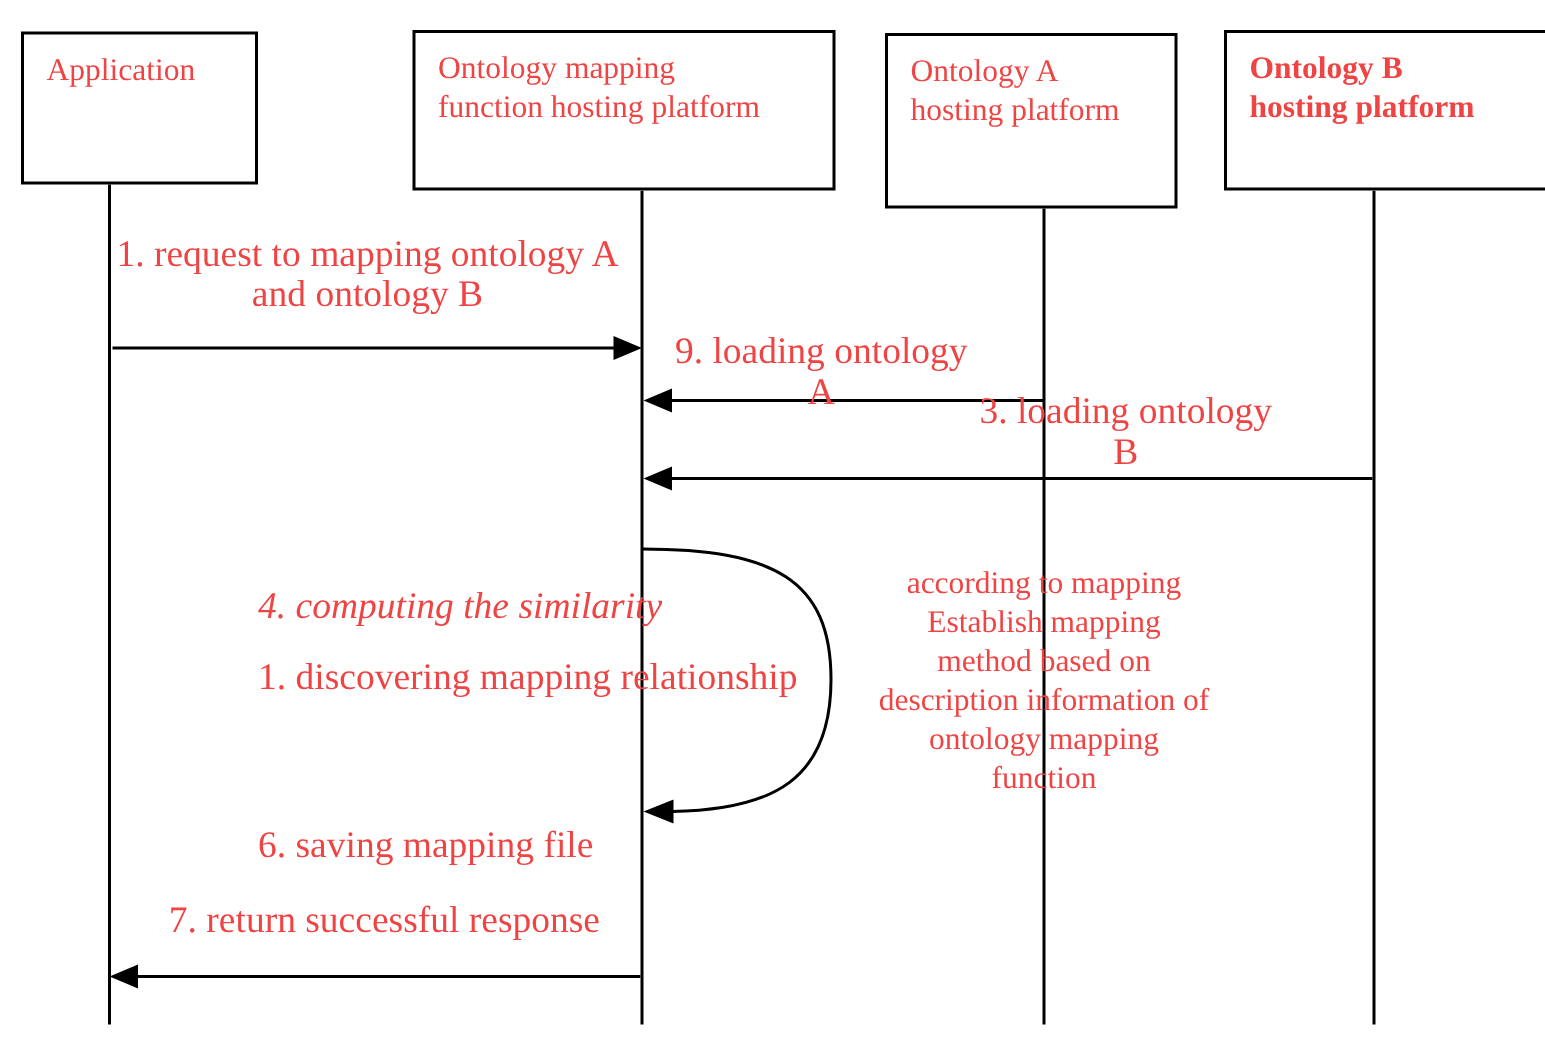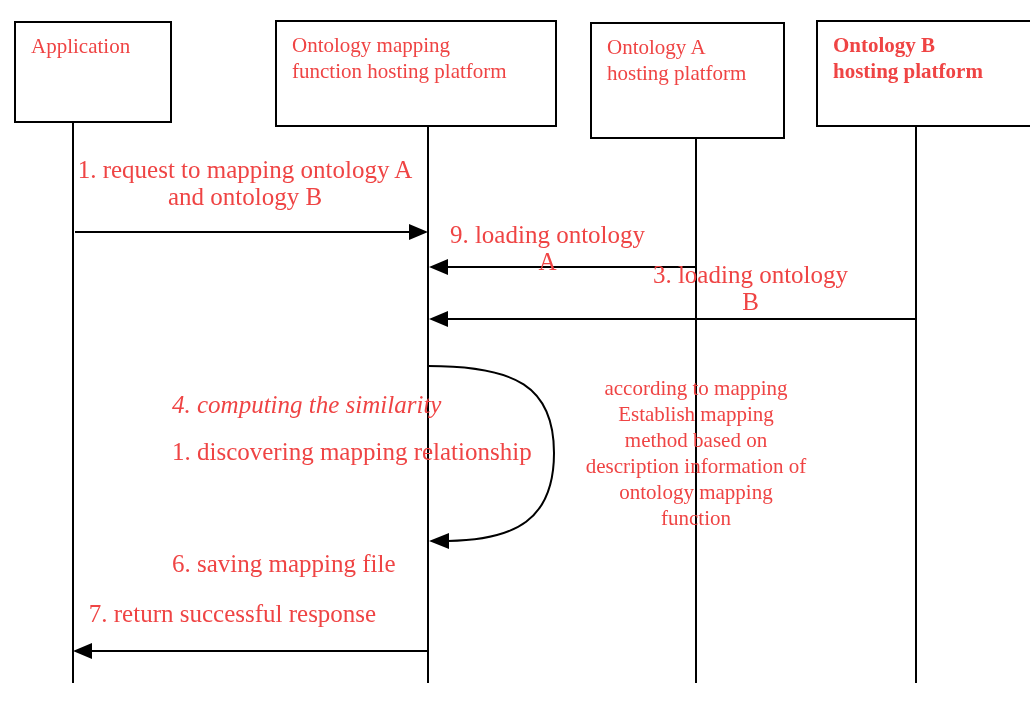--- a/index.html
+++ b/index.html
@@ -114,21 +114,21 @@
   </div>
 
   <div class="label" style="left:172px; top:438px;">
     <span class="ln">1. discovering mapping relationship</span>
   </div>
 
   <div class="label" style="left:172px; top:510px;margin-top:40px;">
     <span class="ln">6. saving mapping file</span>
   </div>
 
-  <div class="label center" style="left:65px; top:600px; width:335px;">
+  <div class="label center" style="left:65px; top:600px; width:335px;text-align:right;">
     <span class="ln">7. return successful response</span>
   </div>
 
   <div class="note" style="left:563px; top:375px; width:266px;">
     <span class="ln">according to mapping</span>
     <span class="ln">Establish mapping</span>
     <span class="ln">method based on</span>
     <span class="ln">description information of</span>
     <span class="ln">ontology mapping</span>
     <span class="ln">function</span>

